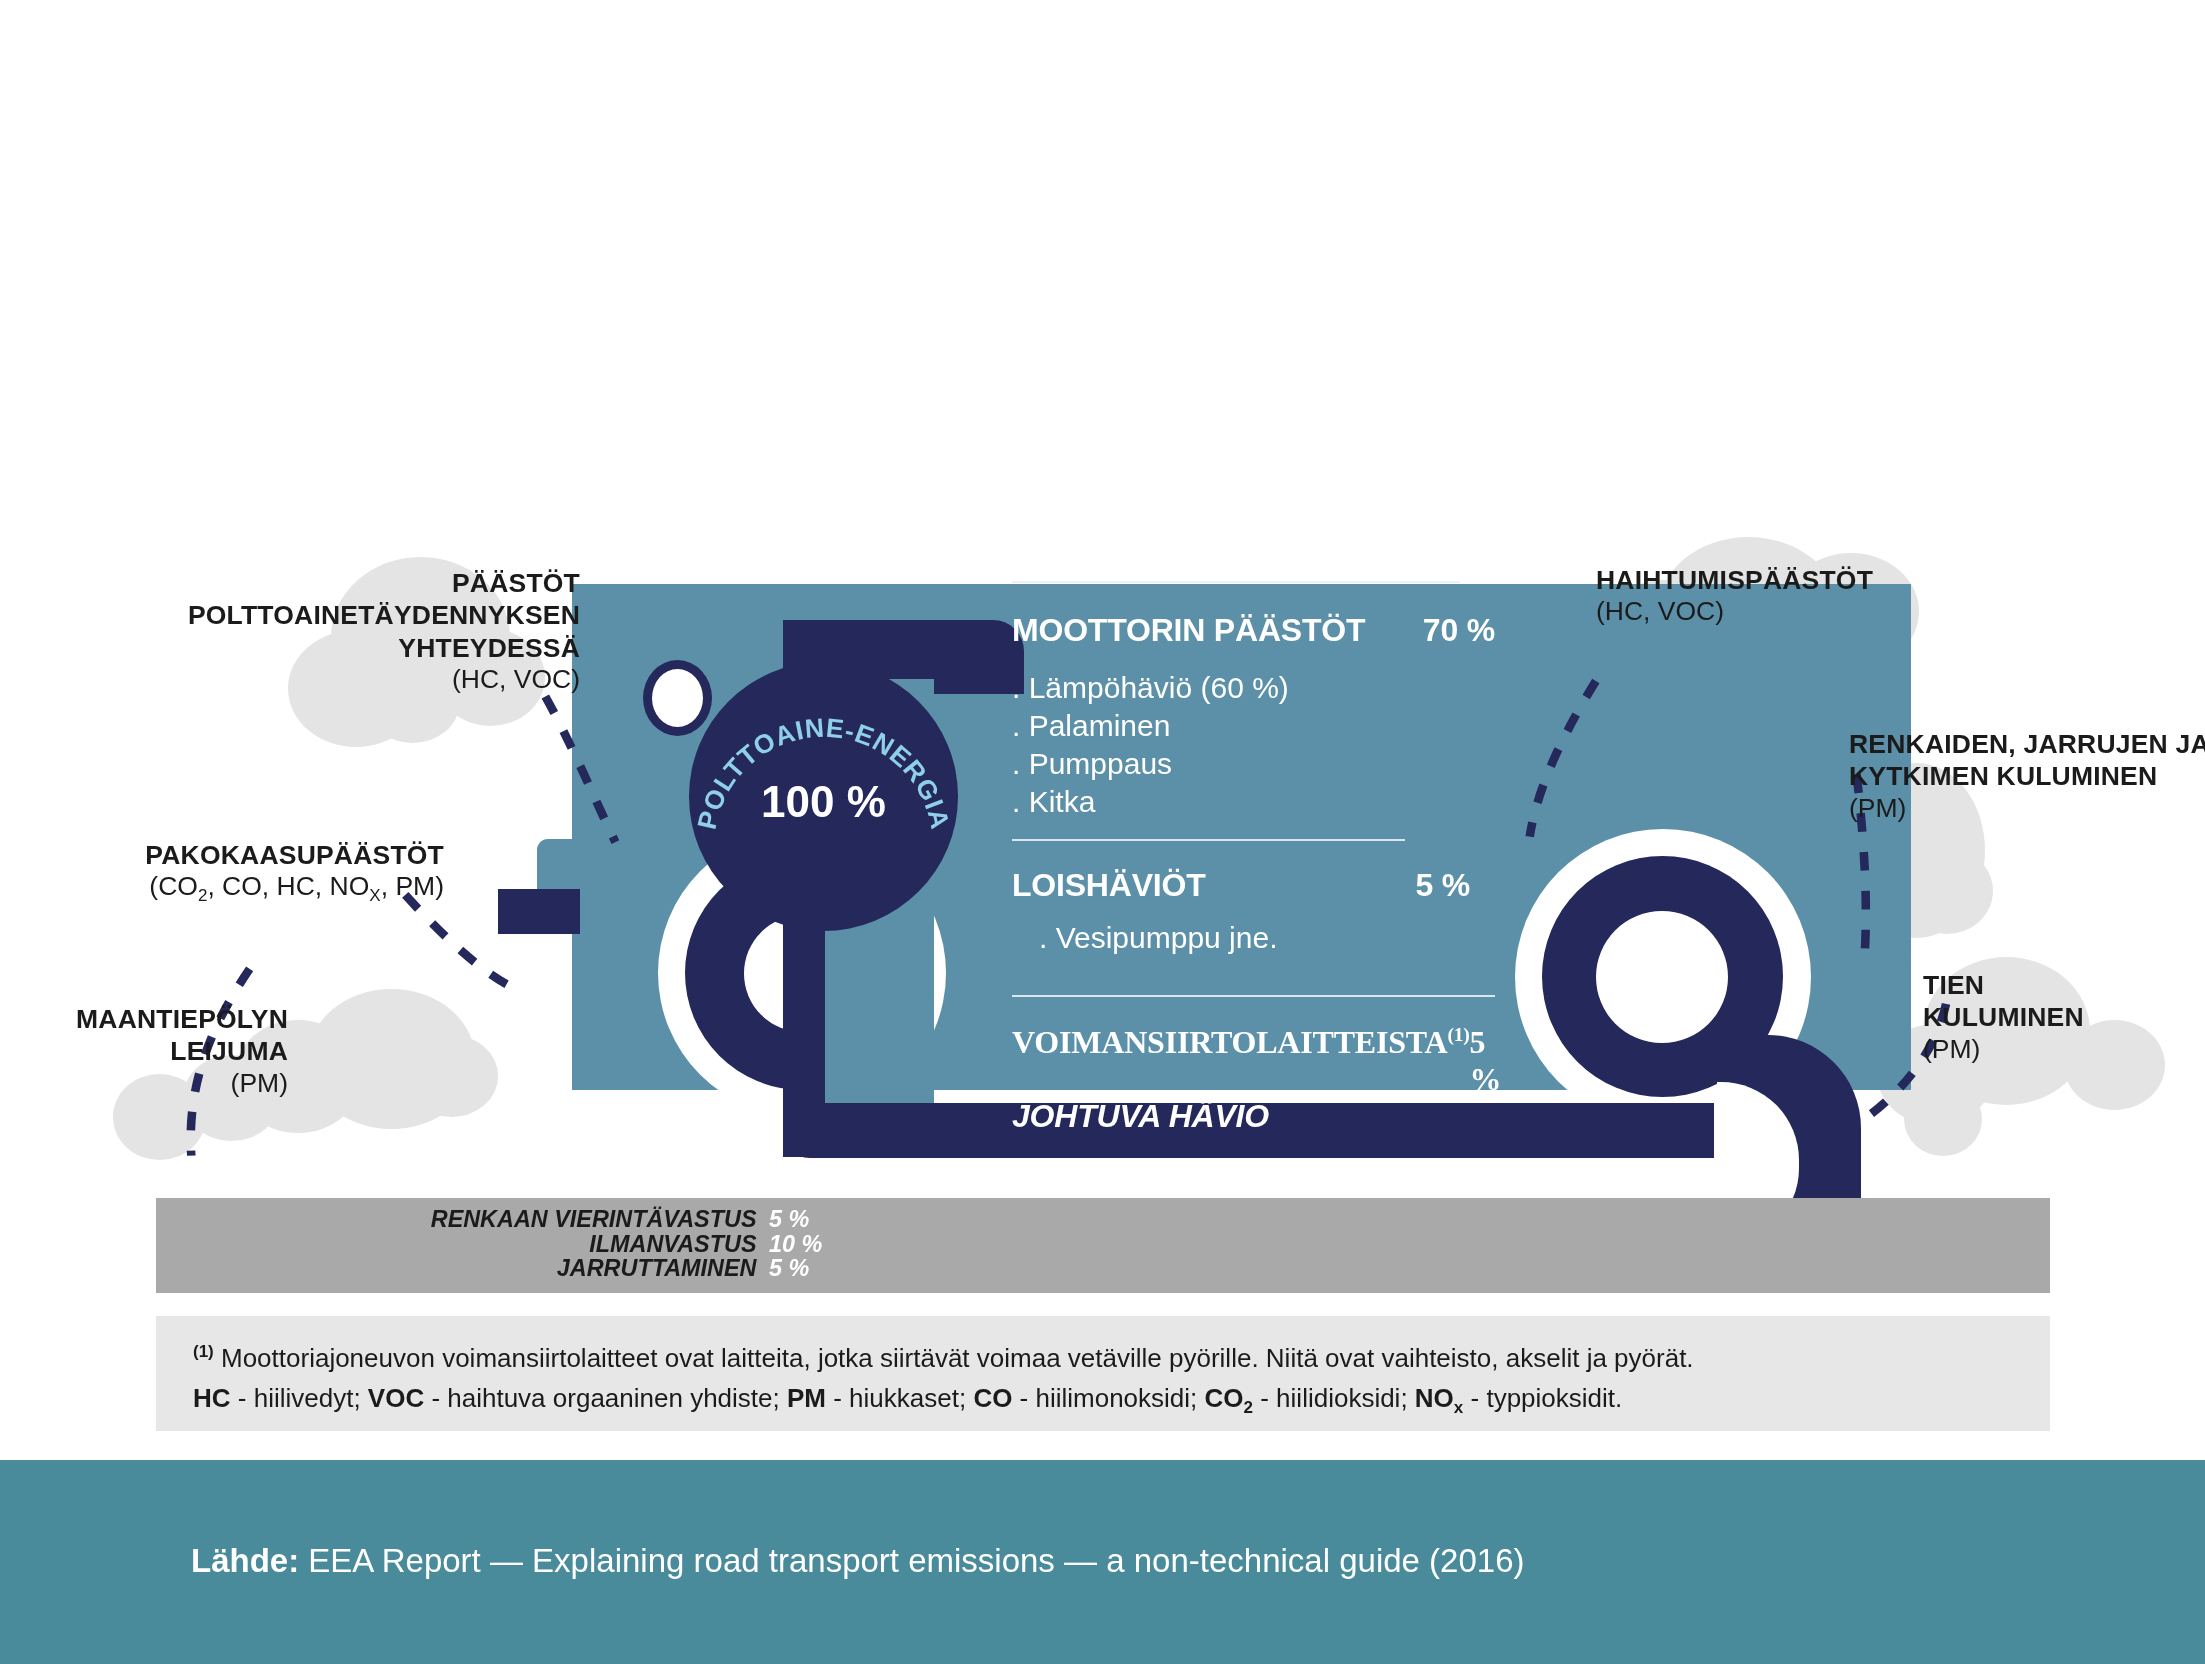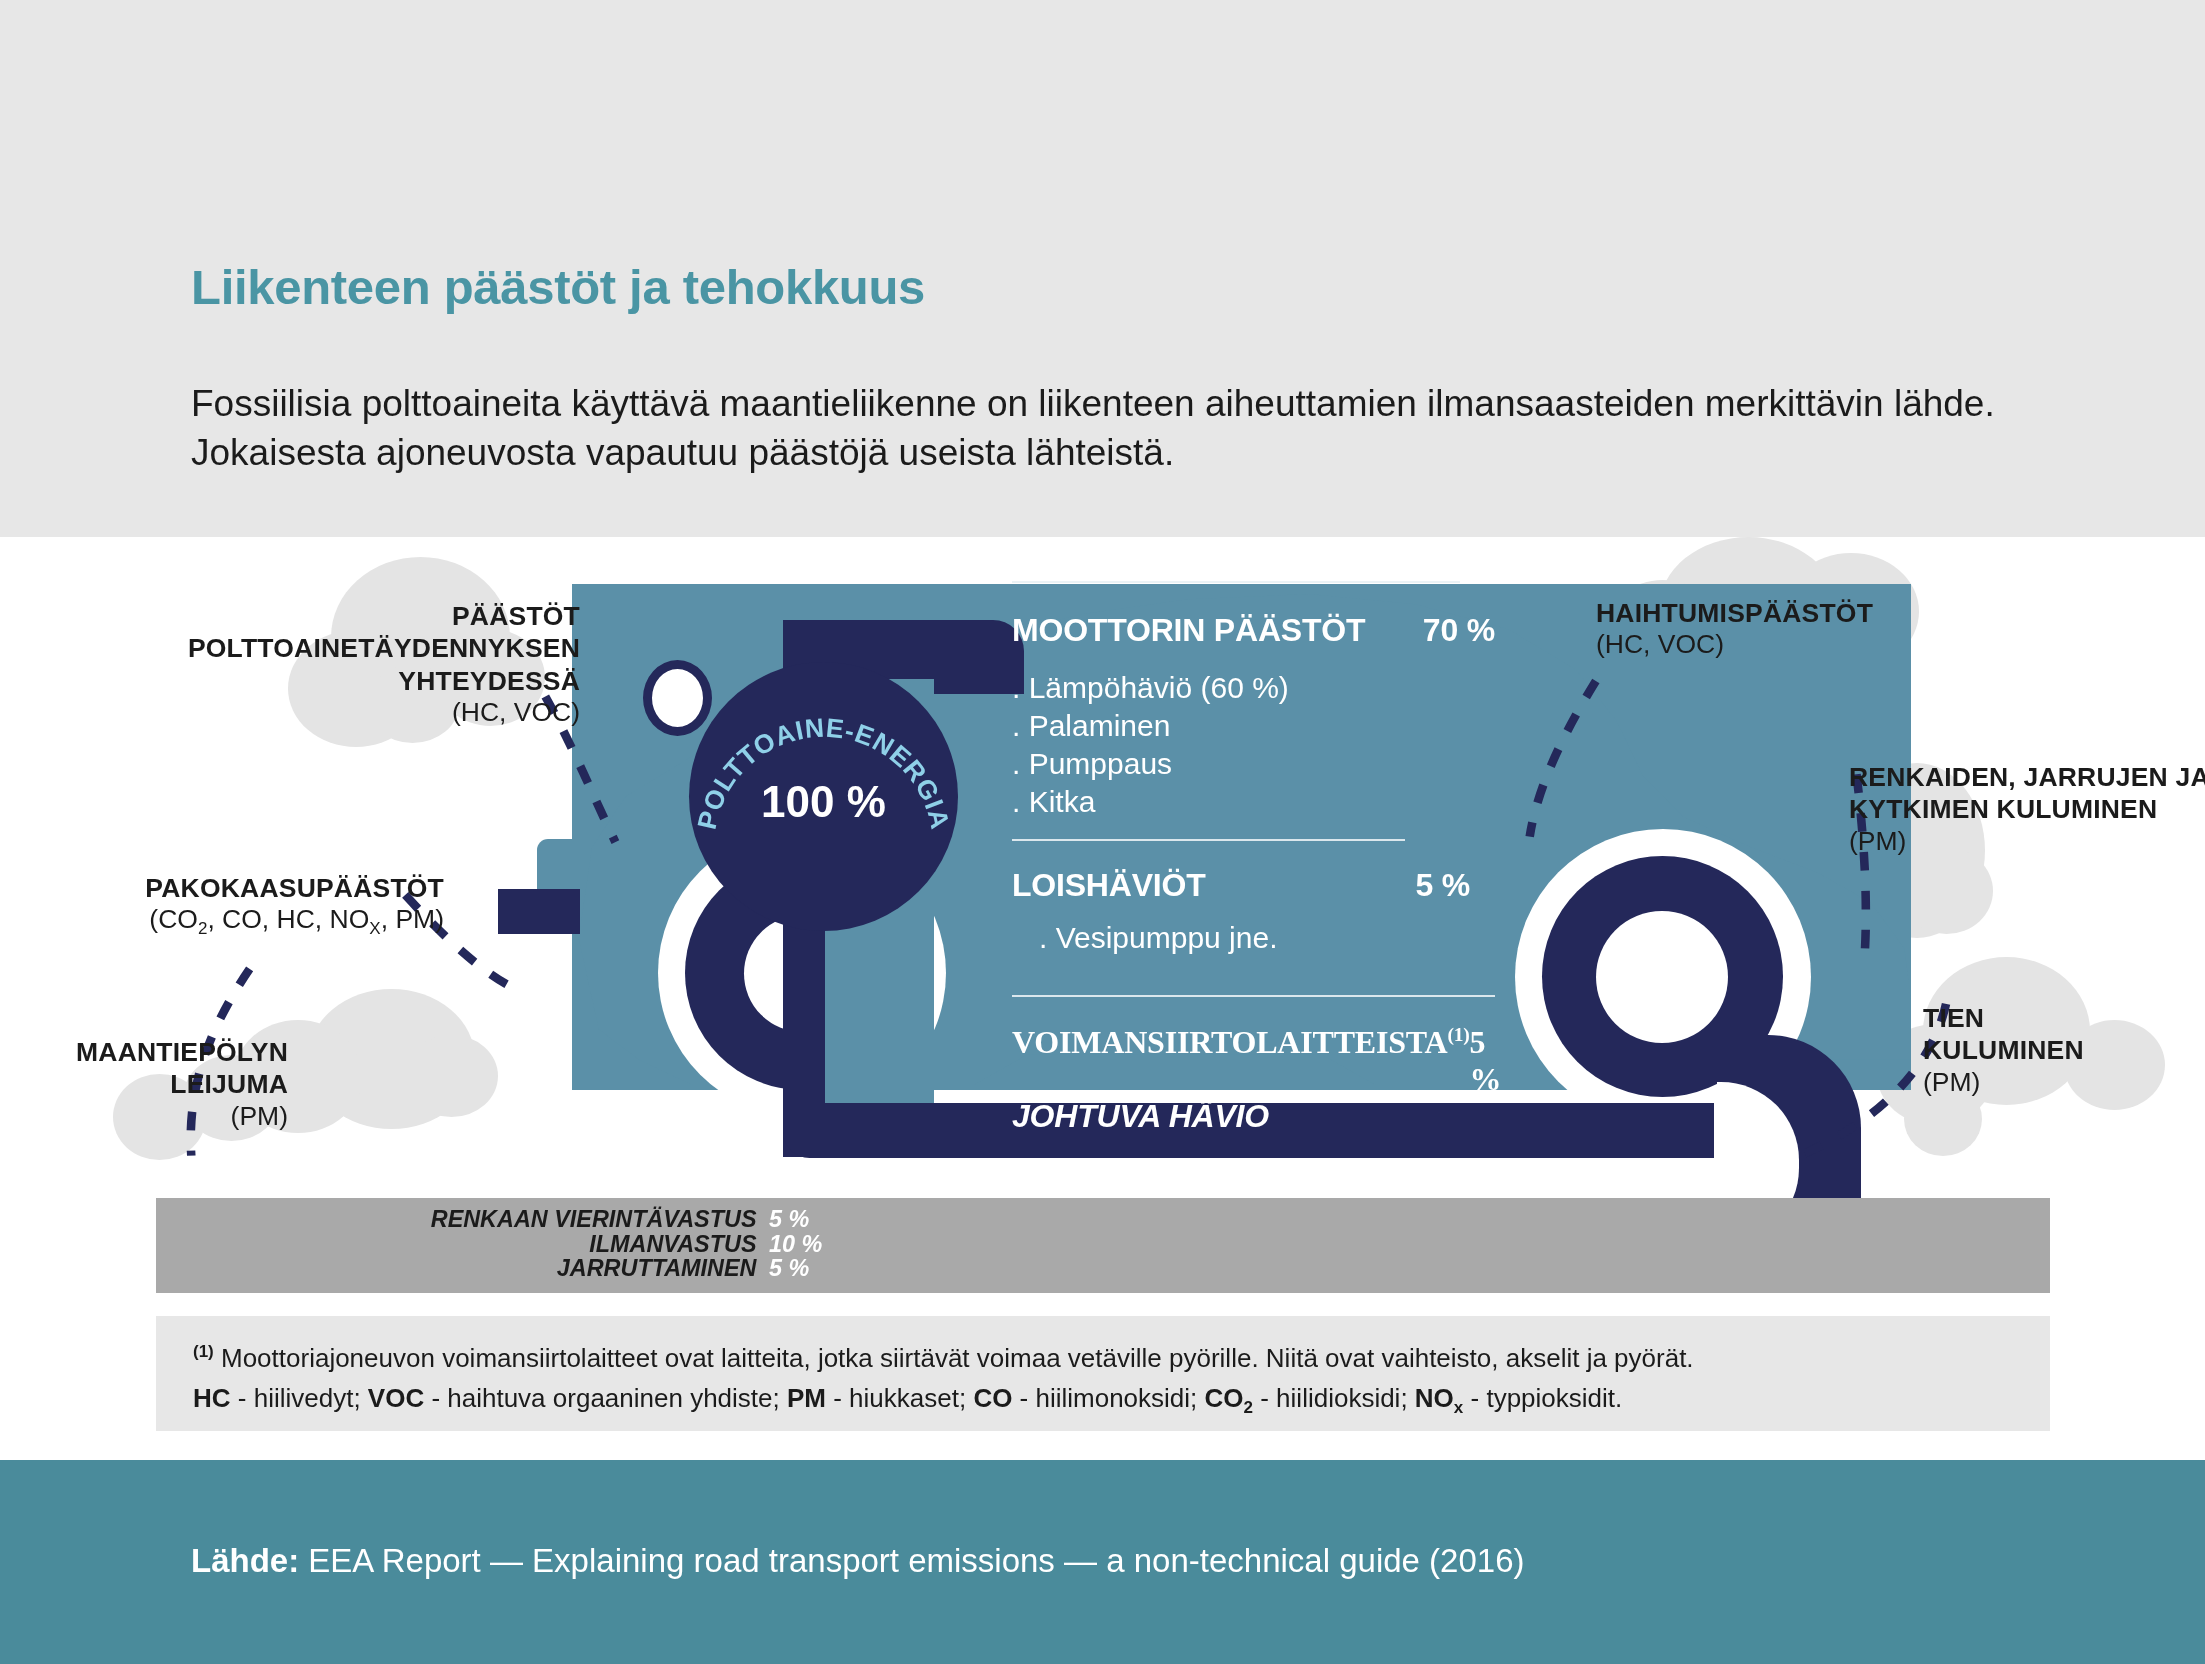--- a/index.html
+++ b/index.html
@@ -122,21 +122,21 @@
   }
   .transfer-bar span {
     color:#ffffff; font-weight:bold; font-size:26px; letter-spacing:-0.2px;
   }
   .wheel-pct {
     position:absolute; left:1578px; top:1020px; width:218px;
     color:#8fd0e8; font-weight:bold; font-size:40px;
   }
 
   
-  .label { position:absolute;margin-top:33px; }
+  .label { position:absolute; }
   .label .lbl-title {
     font-weight:bold; font-size:26.5px; color:#1b1b1b; line-height:1.22;
     letter-spacing:0.2px;
   }
   .label .lbl-sub { font-size:26.5px; color:#1b1b1b; font-weight:400; line-height:1.2; }
   .ta-r { text-align:right; }
   .ta-l { text-align:left; }
 
   
   .connector { position:absolute; left:0; top:0; width:2205px; height:677px; pointer-events:none; }
@@ -172,24 +172,20 @@
     position:absolute; left:191px; top:82px;
     color:#ffffff; font-size:33px; font-weight:400;
   }
   .source-text b { font-weight:bold; }
 </style>
 </head>
 <body>
 
 <div id="page">
 
-  <div class="header">
-    <div class="header-title">Liikenteen päästöt ja tehokkuus</div>
-    <div class="header-sub">Fossiilisia polttoaineita käyttävä maantieliikenne on liikenteen aiheuttamien ilmansaasteiden merkittävin lähde. Jokaisesta ajoneuvosta vapautuu päästöjä useista lähteistä.</div>
-  </div>
 
   <div class="stage">
 
     <div class="cloud" style="left:331px; top:19.5px; width:179px; height:160px;"></div>
     <div class="cloud" style="left:288px; top:93px; width:136px; height:117px;"></div>
     <div class="cloud" style="left:436px; top:92px; width:109px; height:97px;"></div>
     <div class="cloud" style="left:366px; top:128px; width:93px; height:78px;"></div>
 
     <div class="cloud" style="left:308px; top:452px; width:167px; height:140px;"></div>
     <div class="cloud" style="left:234px; top:483px; width:128px; height:113px;"></div>

